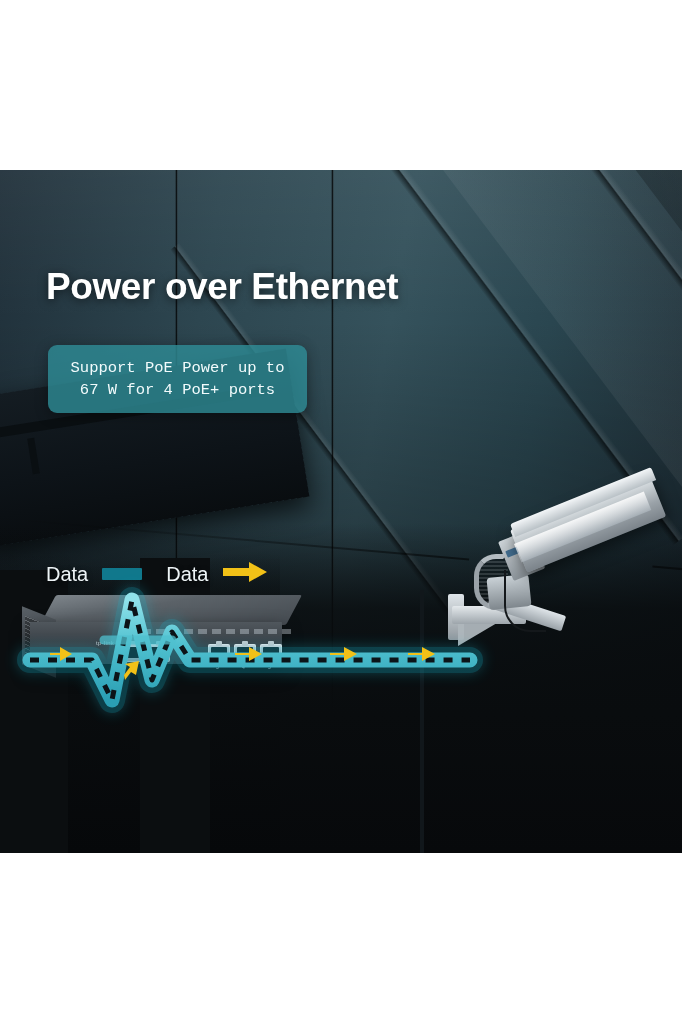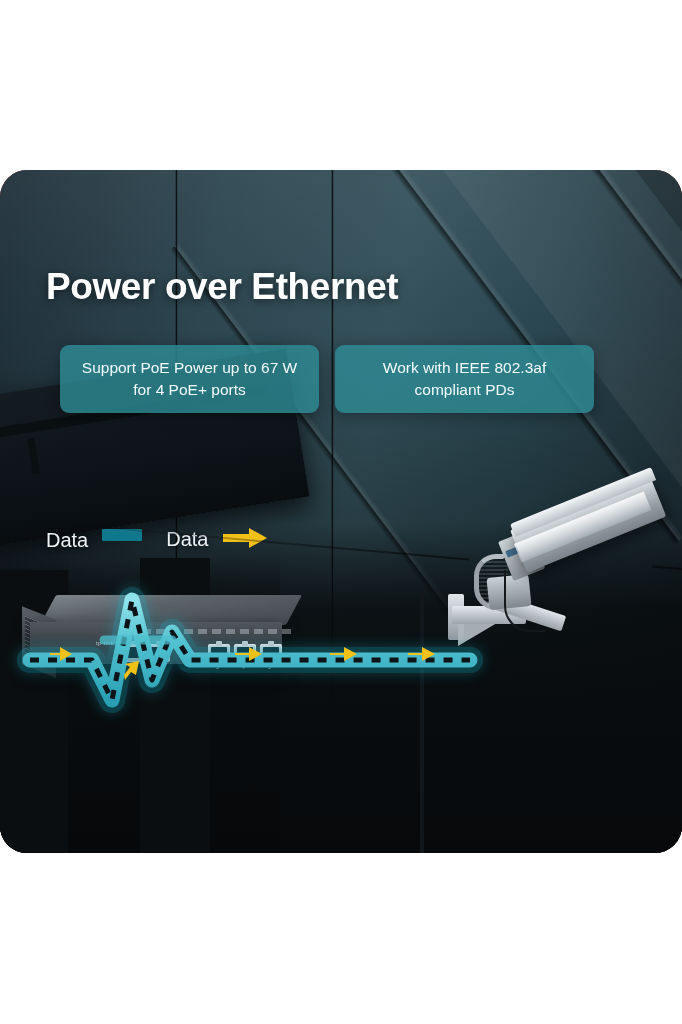--- a/index.html
+++ b/index.html
@@ -12,21 +12,20 @@
 
   
   #page{ position:absolute; inset:0; background:#ffffff; }
 
   
   #banner{
     position:absolute;
     left:0; top:170px; width:682px; height:683px;
     overflow:hidden;
     background:#7f1d1d;
-    border-radius:27px;
   }
 
   
   .wall{
     position:absolute; inset:0;
     background:
       linear-gradient(180deg, rgba(255,255,255,0.05) 0%, rgba(0,0,0,0.0) 22%, rgba(0,0,0,0.35) 62%, rgba(0,0,0,0.82) 100%),
       linear-gradient(100deg, #20303a 0%, #2d4650 28%, #35525c 52%, #2a4650 72%, #1d2c35 100%);
   }
   
@@ -94,41 +93,41 @@
   
   #headline{
     position:absolute; left:46px; top:96px;
     color:#ffffff; font-size:37px; font-weight:bold;
     letter-spacing:-0.4px; white-space:nowrap;
     text-shadow:0 2px 10px rgba(0,0,0,.55);
   }
 
   
   .badges{
-    position:absolute; left:60px; top:175px;
-    display:flex; gap:16px;
+    position:absolute; left:48px; top:175px;
+    display:flex; gap:29px;font-family:Liberation Mono, monospace;
   }
   .badge{
     width:259px; min-height:68px;
     background:rgba(46,140,150,0.80);
     border-radius:9px;
     display:flex; align-items:center; justify-content:center;
     text-align:center;
     color:#f2fbfc; font-size:15.5px; line-height:1.45;
     padding:9px 14px;
     box-shadow:0 3px 14px rgba(0,0,0,.32);
   }
 
   
   .legend{
     position:absolute; left:46px; top:358px;
     display:flex; align-items:center; gap:24px;
     white-space:nowrap;
   }
-  .legend-item{ display:flex; align-items:flex-start; gap:14px; }
+  .legend-item{ display:flex; align-items:center; gap:14px;margin-top:34px; }
   .legend-label{
     color:#eef4f6; font-size:20px;
     text-shadow:0 1px 5px rgba(0,0,0,.6);
   }
   .swatch-data{
     width:40px; height:12px; border-radius:1px;
     background:#10788c;
   }
   .swatch-power{ display:block; }
 
@@ -308,21 +307,20 @@
     <div class="dark-col" style="left:70px;  width:70px;  height:290px;"></div>
     <div class="dark-col" style="left:210px; width:70px;  height:300px;"></div>
     <div class="dark-block" style="left:0px;  top:400px; width:68px; height:283px;"></div>
     <div class="dark-block" style="left:140px;top:388px; width:70px; height:295px;"></div>
     <div class="dark-block" style="left:420px;top:420px; width:4px;  height:263px; background:#11171b;"></div>
 
     <h1 id="headline">Power over Ethernet</h1>
 
     <div class="badges">
       <div class="badge">Support PoE Power up to 67 W for 4 PoE+ ports</div>
-      <div class="badge">Work with IEEE 802.3af compliant PDs</div>
     </div>
 
     <div class="legend">
       <div class="legend-item">
         <span class="legend-label">Data</span>
         <span class="swatch-data"></span>
       </div>
       <div class="legend-item">
         <span class="legend-label">Data</span>
         <span class="swatch-power">

